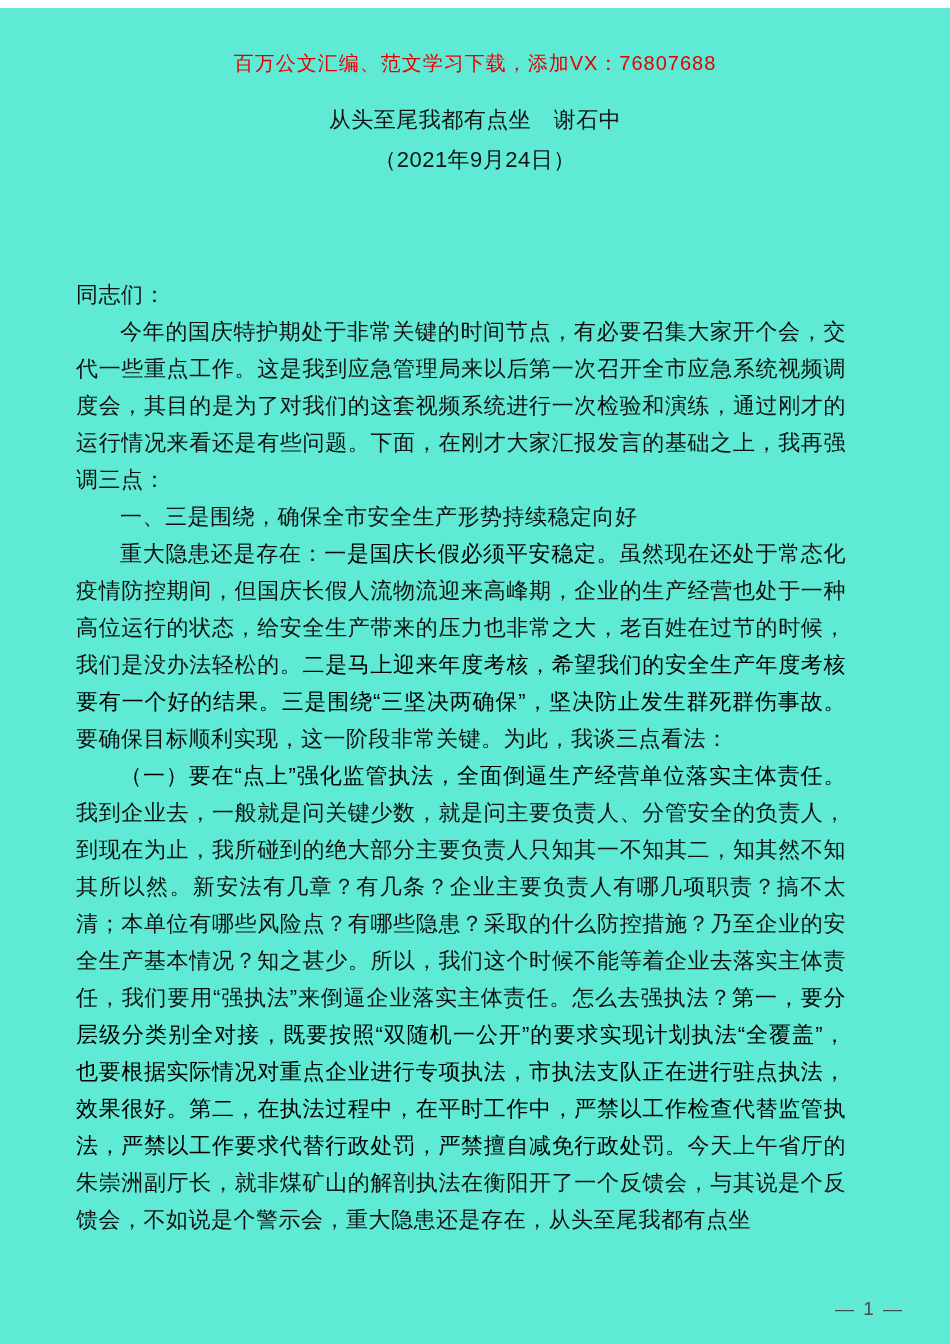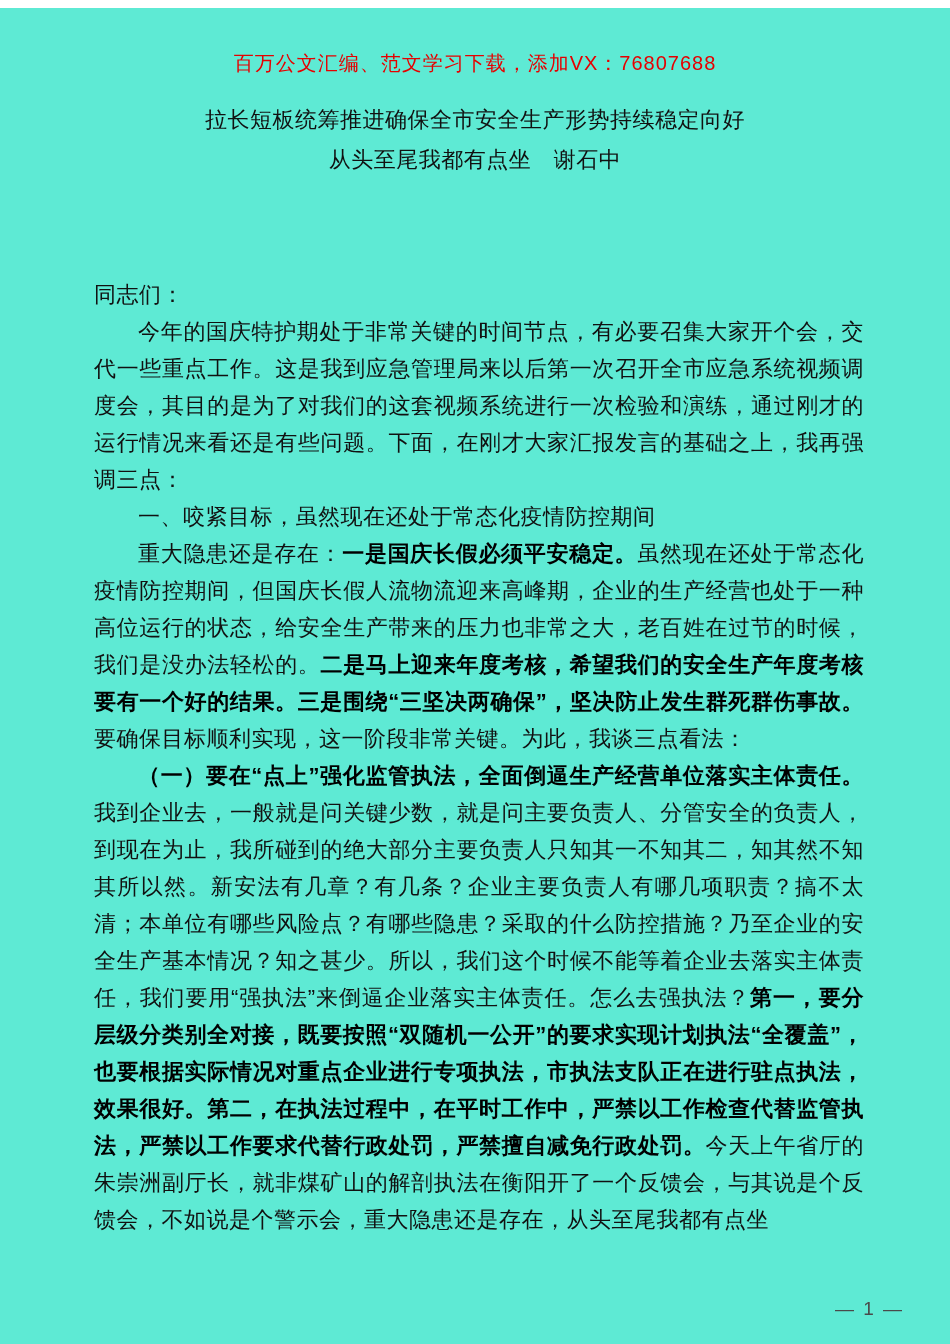--- a/index.html
+++ b/index.html
@@ -34,68 +34,68 @@
     right: 88px;
     text-align: center;
     font-size: 22px;
     line-height: 40px;
     letter-spacing: 0.5px;
     color: #111111;
   }
   .content {
     position: absolute;
     top: 268px;
-    left: 94px;
+    left: 76px;
     width: 770px;
     font-size: 22px;
     line-height: 37px;
     letter-spacing: 0.5px;
     text-align: justify;
     text-justify: inter-ideograph;
     color: #111111;
   }
   .para {
     margin: 0;
     padding: 0;
     text-indent: 2em;
   }
   .para.flush {
     text-indent: 0;
   }
   .b {
-    font-weight: bold;
+    font-weight: normal;
     color: #000000;
   }
   .page-number {
     position: absolute;
     right: 46px;
     bottom: 32px;
     font-size: 19px;
     letter-spacing: 2px;
     color: #4a4a4a;
   }
 </style>
 </head>
 <body>
 
 <div class="page">
 
   <div class="promo" style="color: rgb(230, 0, 0);">百万公文汇编、范文学习下载，添加VX：76807688</div>
 
   <div class="title-block">
-    <div>拉长短板统筹推进确保全市安全生产形势持续稳定向好</div>
     <div>从头至尾我都有点坐　谢石中</div>
+    <div>（2021年9月24日）</div>
   </div>
 
   <div class="content">
     <p class="para flush">同志们：</p>
 
     <p class="para">今年的国庆特护期处于非常关键的时间节点，有必要召集大家开个会，交代一些重点工作。这是我到应急管理局来以后第一次召开全市应急系统视频调度会，其目的是为了对我们的这套视频系统进行一次检验和演练，通过刚才的运行情况来看还是有些问题。下面，在刚才大家汇报发言的基础之上，我再强调三点：</p>
 
-    <p class="para">一、咬紧目标，虽然现在还处于常态化疫情防控期间</p>
+    <p class="para">一、三是围绕，确保全市安全生产形势持续稳定向好</p>
 
     <p class="para"><span>重大隐患还是存在：</span><span class="b">一是国庆长假必须平安稳定。</span><span>虽然现在还处于常态化疫情防控期间，但国庆长假人流物流迎来高峰期，企业的生产经营也处于一种高位运行的状态，给安全生产带来的压力也非常之大，老百姓在过节的时候，我们是没办法轻松的。</span><span class="b">二是马上迎来年度考核，希望我们的安全生产年度考核要有一个好的结果。三是围绕“三坚决两确保”，坚决防止发生群死群伤事故。</span><span>要确保目标顺利实现，这一阶段非常关键。为此，我谈三点看法：</span></p>
 
     <p class="para"><span class="b">（一）要在“点上”强化监管执法，全面倒逼生产经营单位落实主体责任。</span><span>我到企业去，一般就是问关键少数，就是问主要负责人、分管安全的负责人，到现在为止，我所碰到的绝大部分主要负责人只知其一不知其二，知其然不知其所以然。新安法有几章？有几条？企业主要负责人有哪几项职责？搞不太清；本单位有哪些风险点？有哪些隐患？采取的什么防控措施？乃至企业的安全生产基本情况？知之甚少。所以，我们这个时候不能等着企业去落实主体责任，我们要用“强执法”来倒逼企业落实主体责任。怎么去强执法？</span><span class="b">第一，要分层级分类别全对接，既要按照“双随机一公开”的要求实现计划执法“全覆盖”，也要根据实际情况对重点企业进行专项执法，市执法支队正在进行驻点执法，效果很好。第二，在执法过程中，在平时工作中，严禁以工作检查代替监管执法，严禁以工作要求代替行政处罚，严禁擅自减免行政处罚。</span><span>今天上午省厅的朱崇洲副厅长，就非煤矿山的解剖执法在衡阳开了一个反馈会，与其说是个反馈会，不如说是个警示会，重大隐患还是存在，从头至尾我都有点坐</span></p>
   </div>
 
   <div class="page-number">— 1 —</div>
 
 </div>
 

